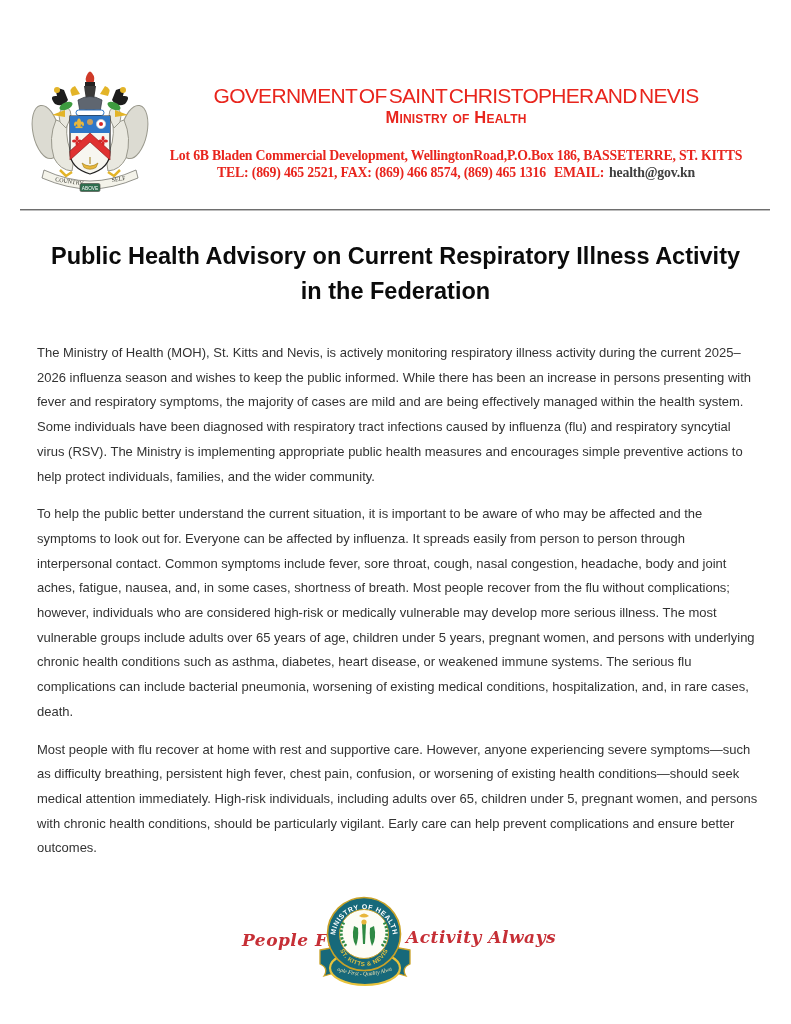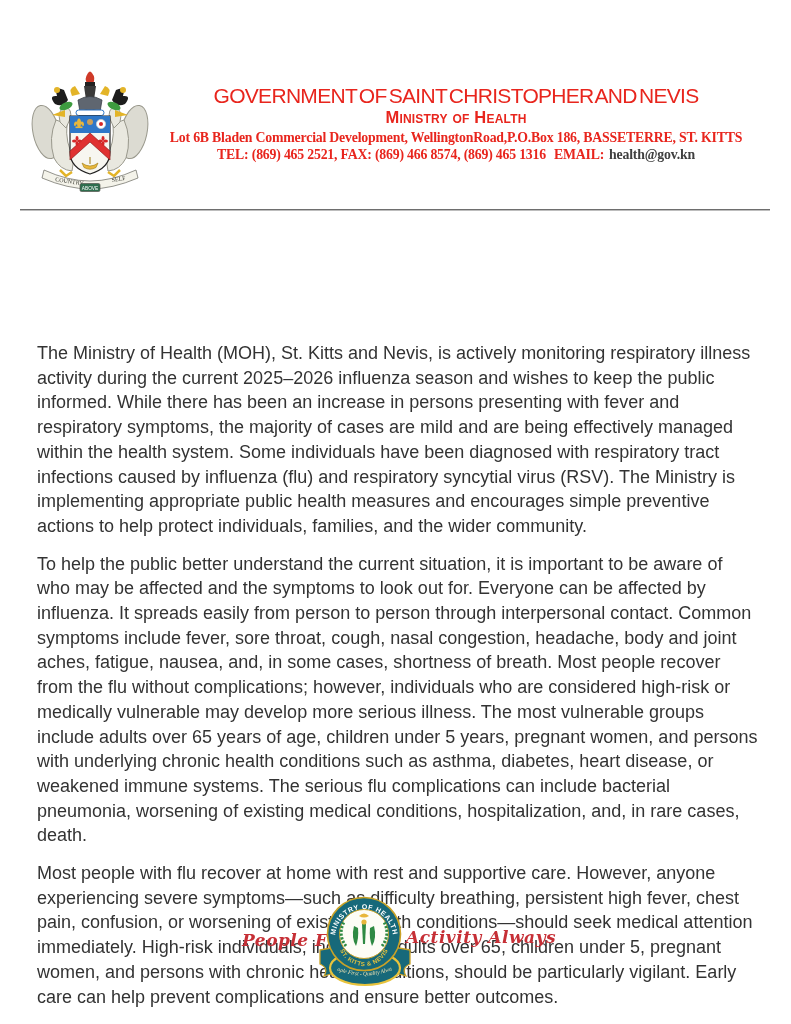--- a/index.html
+++ b/index.html
@@ -27,41 +27,41 @@
   .ministry-line {
     font-size: 16.5px; font-weight: 700;
     font-variant: small-caps; letter-spacing: 0.2px;
     line-height: 19px;
   }
   .addr-line, .tel-line {
     font-family: "Liberation Serif", serif;
     font-weight: 700; font-size: 13.8px; line-height: 16.5px;
     letter-spacing: -0.2px;
   }
-  .addr-line { margin-top: 3px; }
+  .addr-line { margin-top: 21px; }
   .email-label { margin-left: 8px; }
   .email-link { color: #404040; margin-left: 5px; }
 
   .rule {
     position: absolute; left: 20px; top: 209px; width: 750px; height: 2px;
     background: #6e6e6e; border-bottom: 1px solid #bdbdbd;
   }
 
   
   .title {
     position: absolute; left: 0; top: 239px; width: 791px; margin: 0;
     text-align: center; font-size: 23.5px; line-height: 35px;
     font-weight: 700; color: #0b0b0b;
   }
   .title span { display: block; }
 
   
   .bodytext {
     position: absolute; left: 37px; top: 341px; width: 722px;
-    font-size: 18px; line-height: 24.7px; color: #333333;
+    font-size: 13px; line-height: 24.7px; color: #333333;
     text-align: left;
   }
   .bodytext p { margin: 0 0 13px 0; }
 
   
   .script {
     position: absolute;
     font-family: "DejaVu Serif", serif; font-style: italic; font-weight: 700;
     color: #c62f36; font-size: 17px; letter-spacing: 0.5px;
   }
@@ -161,20 +161,24 @@
 
   <div class="head-text">
     <div class="gov-line">GOVERNMENT OF SAINT CHRISTOPHER AND NEVIS</div>
     <div class="ministry-line">Ministry of Health</div>
     <div class="addr-line">Lot 6B Bladen Commercial Development, WellingtonRoad,P.O.Box 186, BASSETERRE, ST. KITTS</div>
     <div class="tel-line"><span>TEL: (869) 465 2521, FAX: (869) 466 8574, (869) 465 1316</span><span class="email-label">EMAIL:</span><span class="email-link">health@gov.kn</span></div>
   </div>
 
   <div class="rule"></div>
 
+  <h1 class="title">
+    <span>Public Health Advisory on Current Respiratory Illness Activity</span>
+    <span>in the Federation</span>
+  </h1>
 
   <div class="bodytext">
     <p>The Ministry of Health (MOH), St. Kitts and Nevis, is actively monitoring respiratory illness activity during the current 2025–2026 influenza season and wishes to keep the public informed. While there has been an increase in persons presenting with fever and respiratory symptoms, the majority of cases are mild and are being effectively managed within the health system. Some individuals have been diagnosed with respiratory tract infections caused by influenza (flu) and respiratory syncytial virus (RSV). The Ministry is implementing appropriate public health measures and encourages simple preventive actions to help protect individuals, families, and the wider community.</p>
     <p>To help the public better understand the current situation, it is important to be aware of who may be affected and the symptoms to look out for. Everyone can be affected by influenza. It spreads easily from person to person through interpersonal contact. Common symptoms include fever, sore throat, cough, nasal congestion, headache, body and joint aches, fatigue, nausea, and, in some cases, shortness of breath. Most people recover from the flu without complications; however, individuals who are considered high-risk or medically vulnerable may develop more serious illness. The most vulnerable groups include adults over 65 years of age, children under 5 years, pregnant women, and persons with underlying chronic health conditions such as asthma, diabetes, heart disease, or weakened immune systems. The serious flu complications can include bacterial pneumonia, worsening of existing medical conditions, hospitalization, and, in rare cases, death.</p>
     <p>Most people with flu recover at home with rest and supportive care. However, anyone experiencing severe symptoms—such as difficulty breathing, persistent high fever, chest pain, confusion, or worsening of existing health conditions—should seek medical attention immediately. High-risk individuals, including adults over 65, children under 5, pregnant women, and persons with chronic health conditions, should be particularly vigilant. Early care can help prevent complications and ensure better outcomes.</p>
   </div>
 
   <span class="script pf">People First</span>
 
   <div class="moh-logo">

